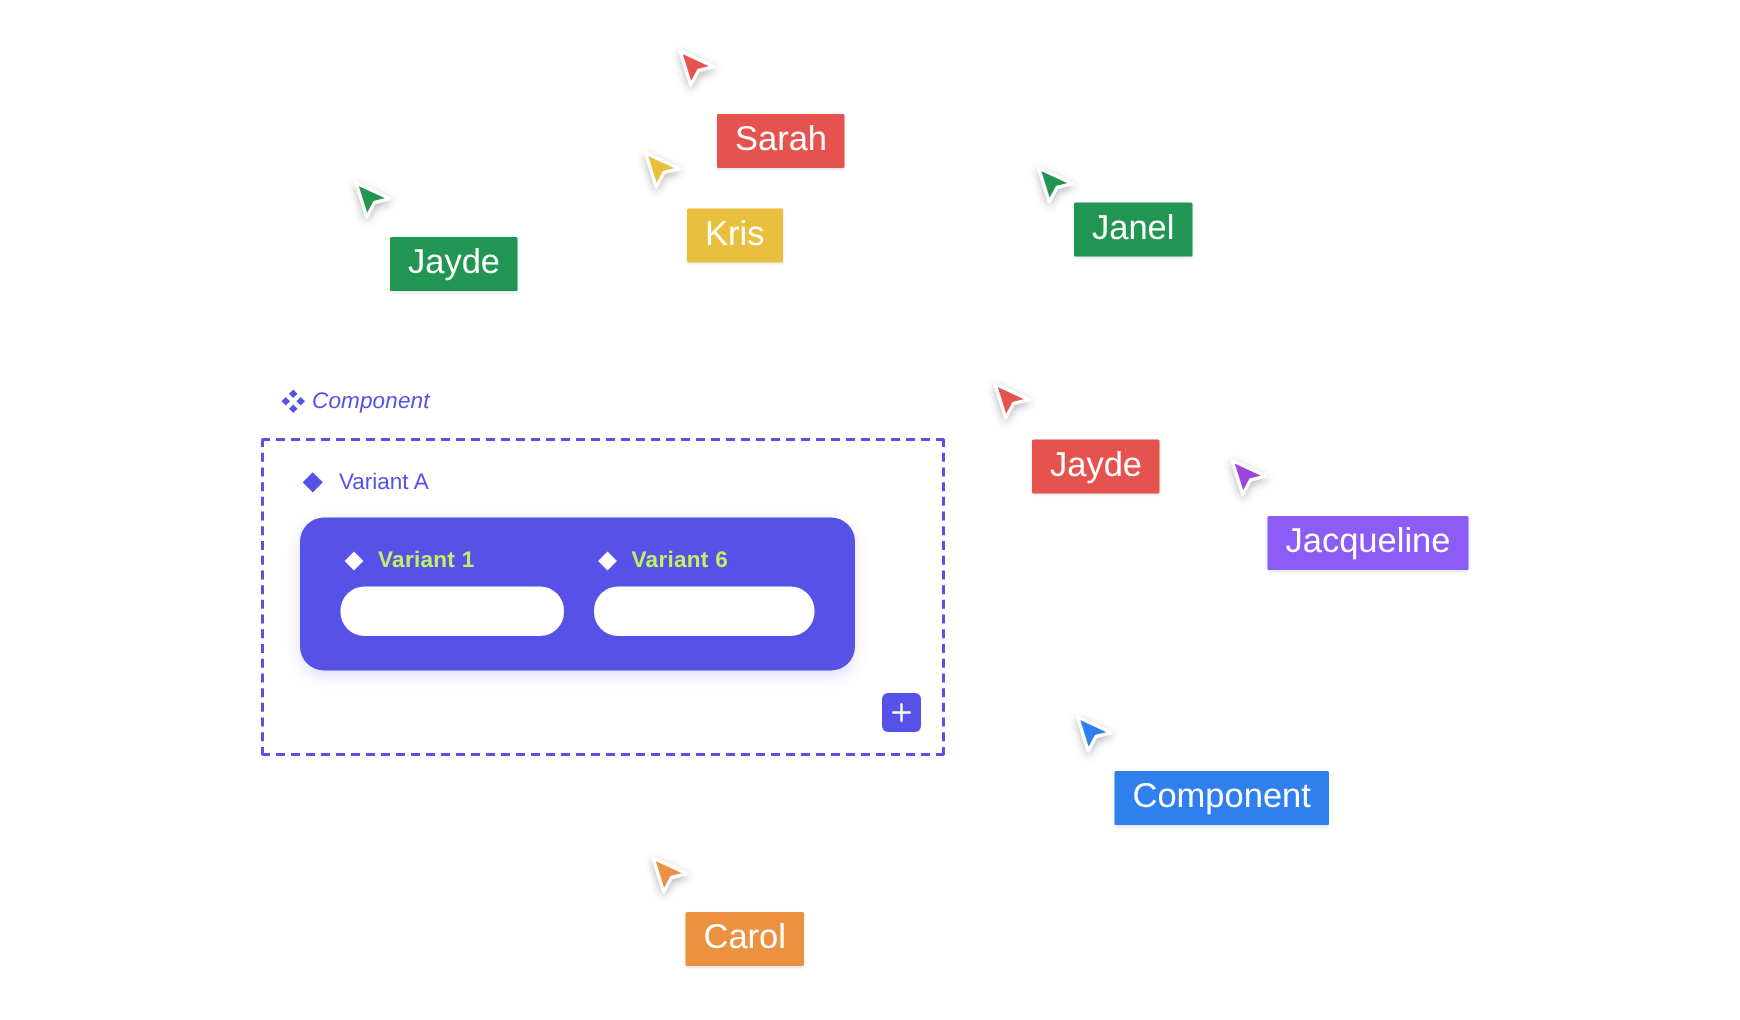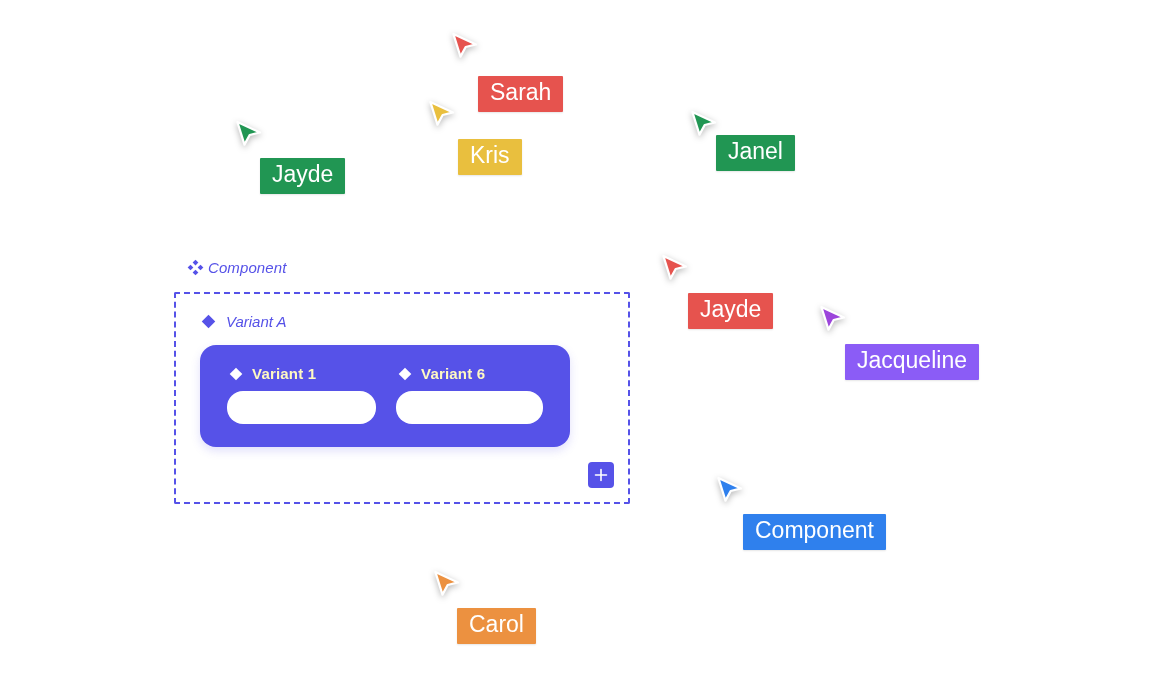--- a/index.html
+++ b/index.html
@@ -44,21 +44,20 @@
     position: absolute;
     left: 25px; top: 19px;
     display: flex;
     align-items: center;
     gap: 10px;
     color: var(--accent, #5652e8);
   }
   .variant-group-header .vg-label {
     font-size: 15px;
     font-weight: 500;
-    font-style: italic;
   }
 
   .variant-card {
     position: absolute;
     left: 24px; top: 51px;
     width: 370px; height: 102px;
     background: var(--accent, #5652e8);
     border-radius: 16px;
     box-shadow: 0 4px 10px rgba(86, 82, 232, 0.18);
   }
@@ -68,21 +67,21 @@
     top: 20px;
     width: 150px;
   }
   .variant-col.col-1 { left: 27px; }
   .variant-col.col-2 { left: 196px; }
 
   .variant-title {
     display: flex;
     align-items: center;
     gap: 9px;
-    color: #fef9c3;
+    color: #bef264;
     margin-left: 2px;
   }
   .variant-title .v-label {
     font-size: 15px;
     font-weight: 600;
     letter-spacing: 0.2px;
   }
 
   .variant-pill {
     margin-top: 9px;

